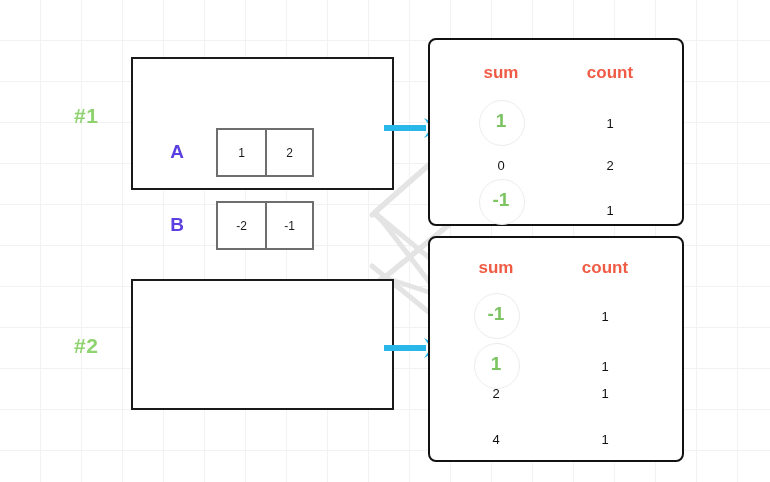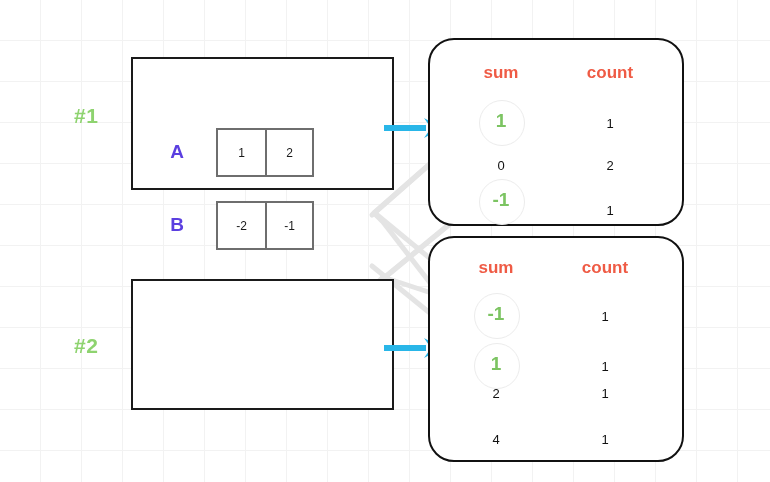--- a/index.html
+++ b/index.html
@@ -73,21 +73,21 @@
   }
   .cell + .cell {
     border-left: 2px solid #6e6e6e;
   }
 
   
   .output-panel {
     position: absolute;
     box-sizing: border-box;
     border: 2px solid #111111;
-    border-radius: 26px;
+    border-radius: 8px;
     background: #ffffff;
   }
   .col-header {
     position: absolute;
     font-size: 17px;
     font-weight: 700;
     color: #ef5b45;
     text-align: center;
     width: 80px;
     white-space: nowrap;

